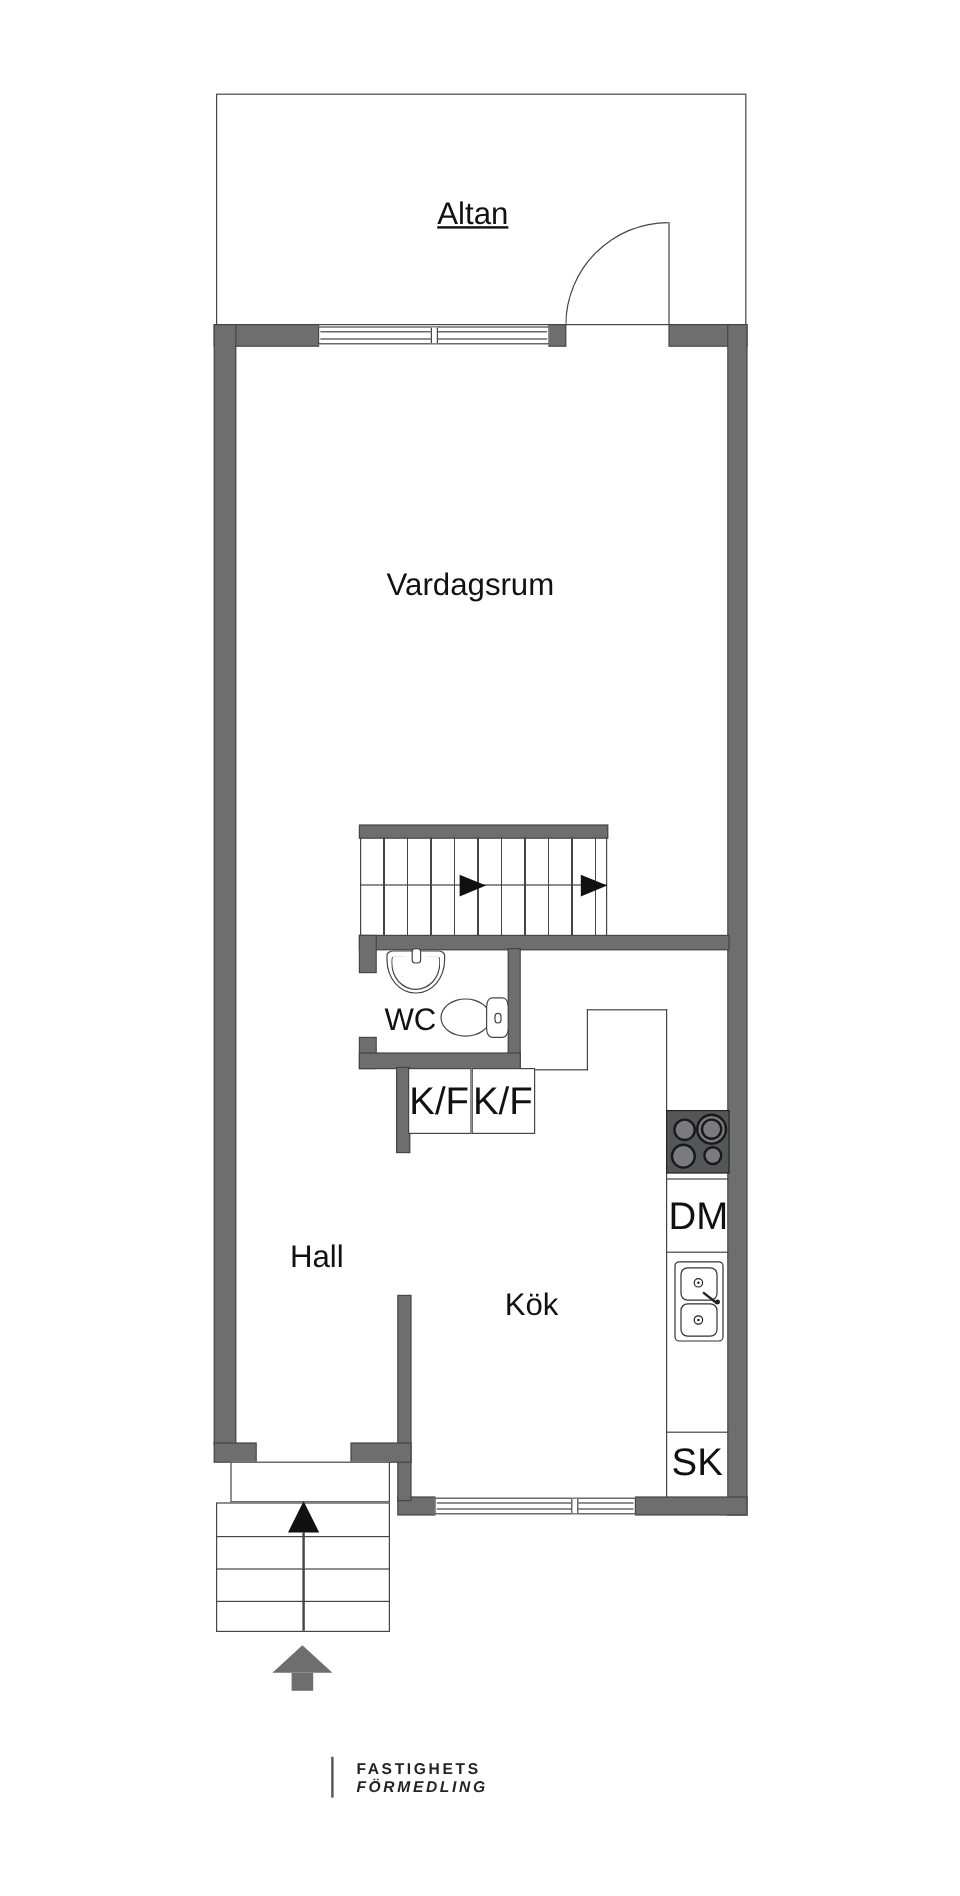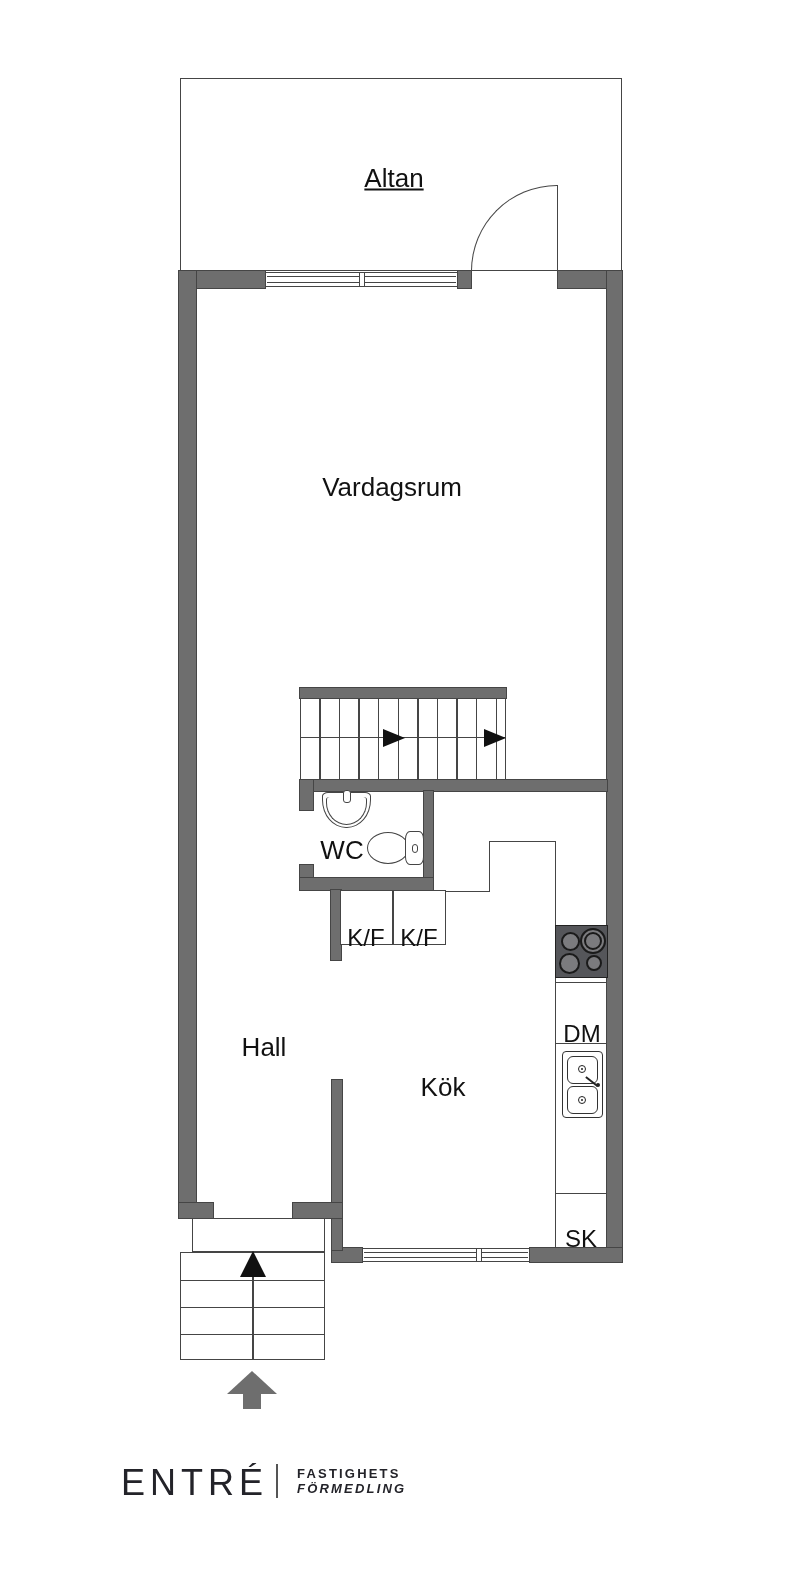--- a/index.html
+++ b/index.html
@@ -35,21 +35,21 @@
   .faucet-line{position:absolute;width:15px;height:1.6px;background:#222;transform:rotate(38deg);transform-origin:left center;}
   .faucet-dot{position:absolute;width:4px;height:4px;background:#222;border-radius:50%;}
   .wc-sink{position:absolute;border:1.3px solid var(--outline,#454545);background:#fff;border-radius:6px 6px 24px 24px / 4px 4px 28px 28px;box-sizing:border-box;}
   .wc-sink .rim{position:absolute;left:3px;right:3px;top:4px;bottom:2px;border-bottom:1.2px solid var(--outline,#454545);border-left:1.2px solid var(--outline,#454545);border-right:1.2px solid var(--outline,#454545);border-radius:4px 4px 22px 22px / 3px 3px 24px 24px;}
   .wc-tap{position:absolute;border:1.2px solid var(--outline,#454545);background:#fff;border-radius:3px;box-sizing:border-box;}
   .toilet-bowl{position:absolute;border:1.3px solid var(--outline,#454545);border-radius:50%;background:#fff;box-sizing:border-box;}
   .toilet-tank{position:absolute;border:1.3px solid var(--outline,#454545);border-radius:5px/8px;background:#fff;box-sizing:border-box;}
   .toilet-btn{position:absolute;border:1.2px solid var(--outline,#454545);border-radius:3px;background:#fff;box-sizing:border-box;}
   
   .label{position:absolute;transform:translate(-50%,-50%);font-size:26px;color:var(--ink,#111);white-space:nowrap;}
-  .label.small{font-size:24px;margin-top:20px;}
+  .label.small{font-size:32px;}
   
   .disclaimer{position:absolute;left:0;right:0;text-align:center;font-size:23px;color:var(--ink,#111);}
   .brand{position:absolute;font-size:36px;letter-spacing:5px;color:var(--logo_ink,#232329);font-weight:500;}
   .logo-divider{position:absolute;width:1.6px;background:#555;}
   .tagline{position:absolute;font-size:13px;letter-spacing:2.2px;color:var(--logo_ink,#232329);font-weight:600;}
 </style>
 </head>
 <body>
 
 <div class="canvas">
@@ -140,18 +140,17 @@
   <div class="thinbox" style="left:192px;top:1218px;width:133px;height:34px;"></div>
   <div class="thinbox" style="left:180px;top:1252px;width:145px;height:108px;"></div>
   <div class="line" style="left:180px;top:1280px;width:145px;height:1.2px;"></div>
   <div class="line" style="left:180px;top:1307px;width:145px;height:1.2px;"></div>
   <div class="line" style="left:180px;top:1334px;width:145px;height:1.2px;"></div>
   <div class="line" style="left:252.4px;top:1277px;width:1.2px;height:82px;"></div>
   <div class="tri-up-black" style="left:240px;top:1251px;"></div>
   <div class="tri-up-gray" style="left:227px;top:1371px;"></div>
   <div class="wall" style="left:243px;top:1394px;width:18px;height:15px;box-shadow:none;"></div>
 
-  <div class="brand" style="left:121px;top:1462px;">ENTRÉ</div>
   <div class="logo-divider" style="left:276px;top:1464px;height:34px;"></div>
   <div class="tagline" style="left:297px;top:1466px;">FASTIGHETS</div>
   <div class="tagline" style="left:297px;top:1481px;font-style:italic;">FÖRMEDLING</div>
 
 </div>
 
 </body></html>

